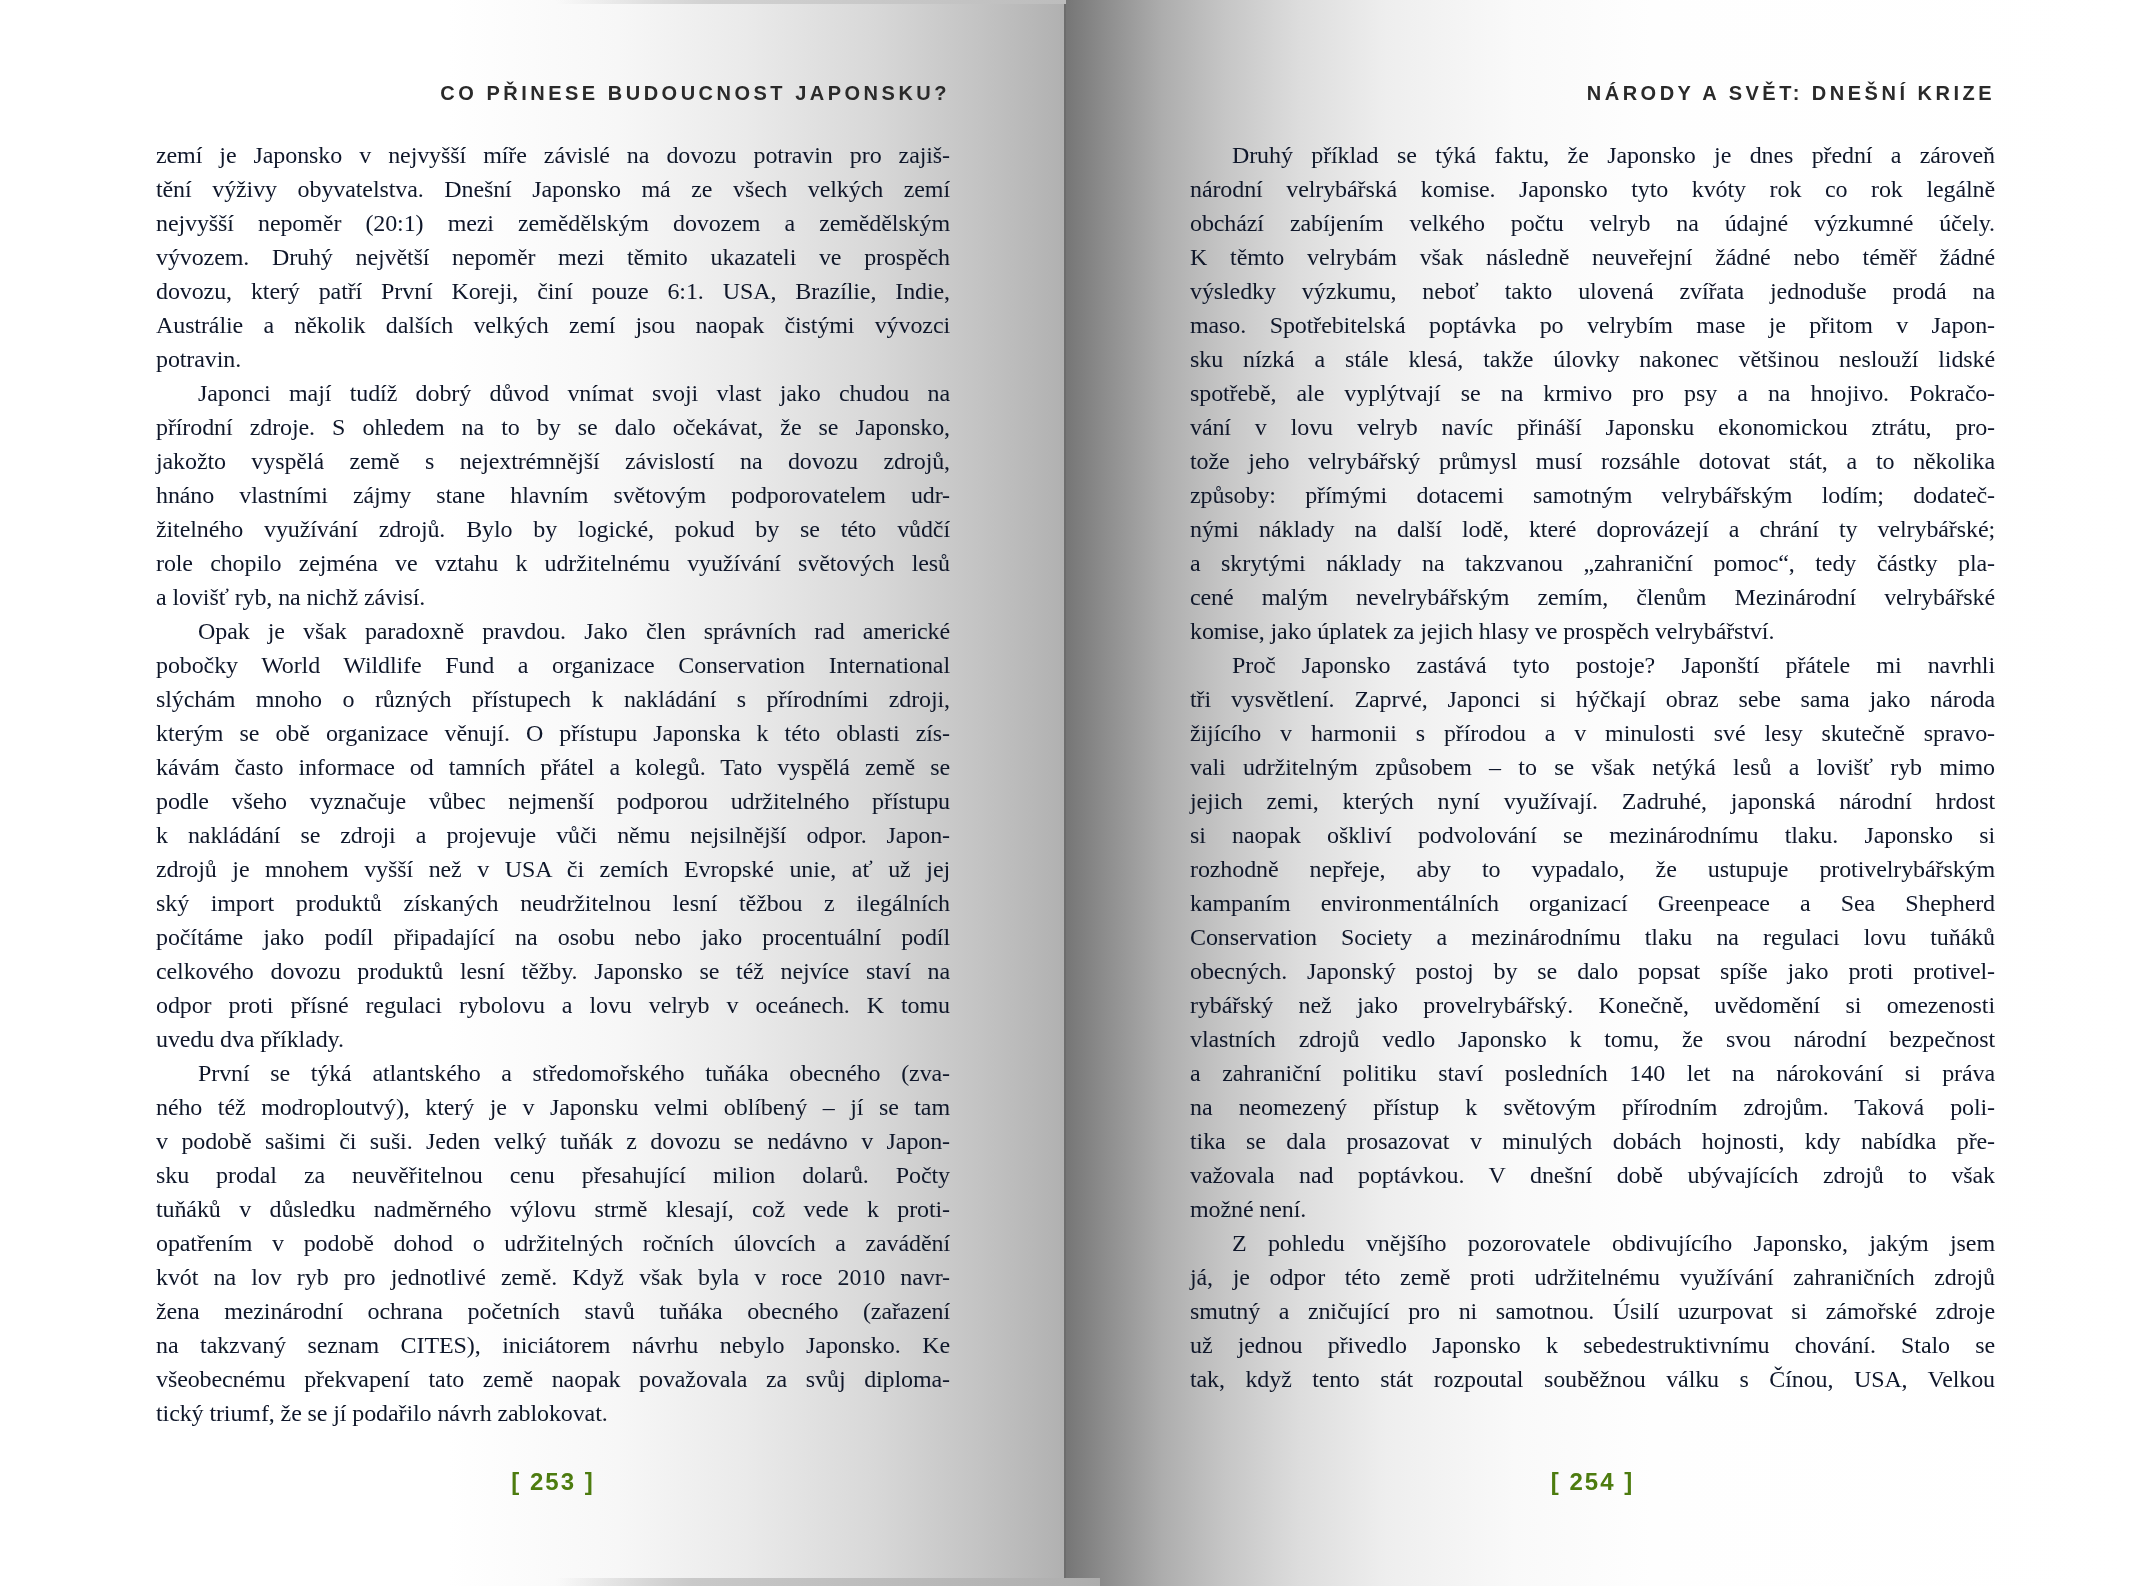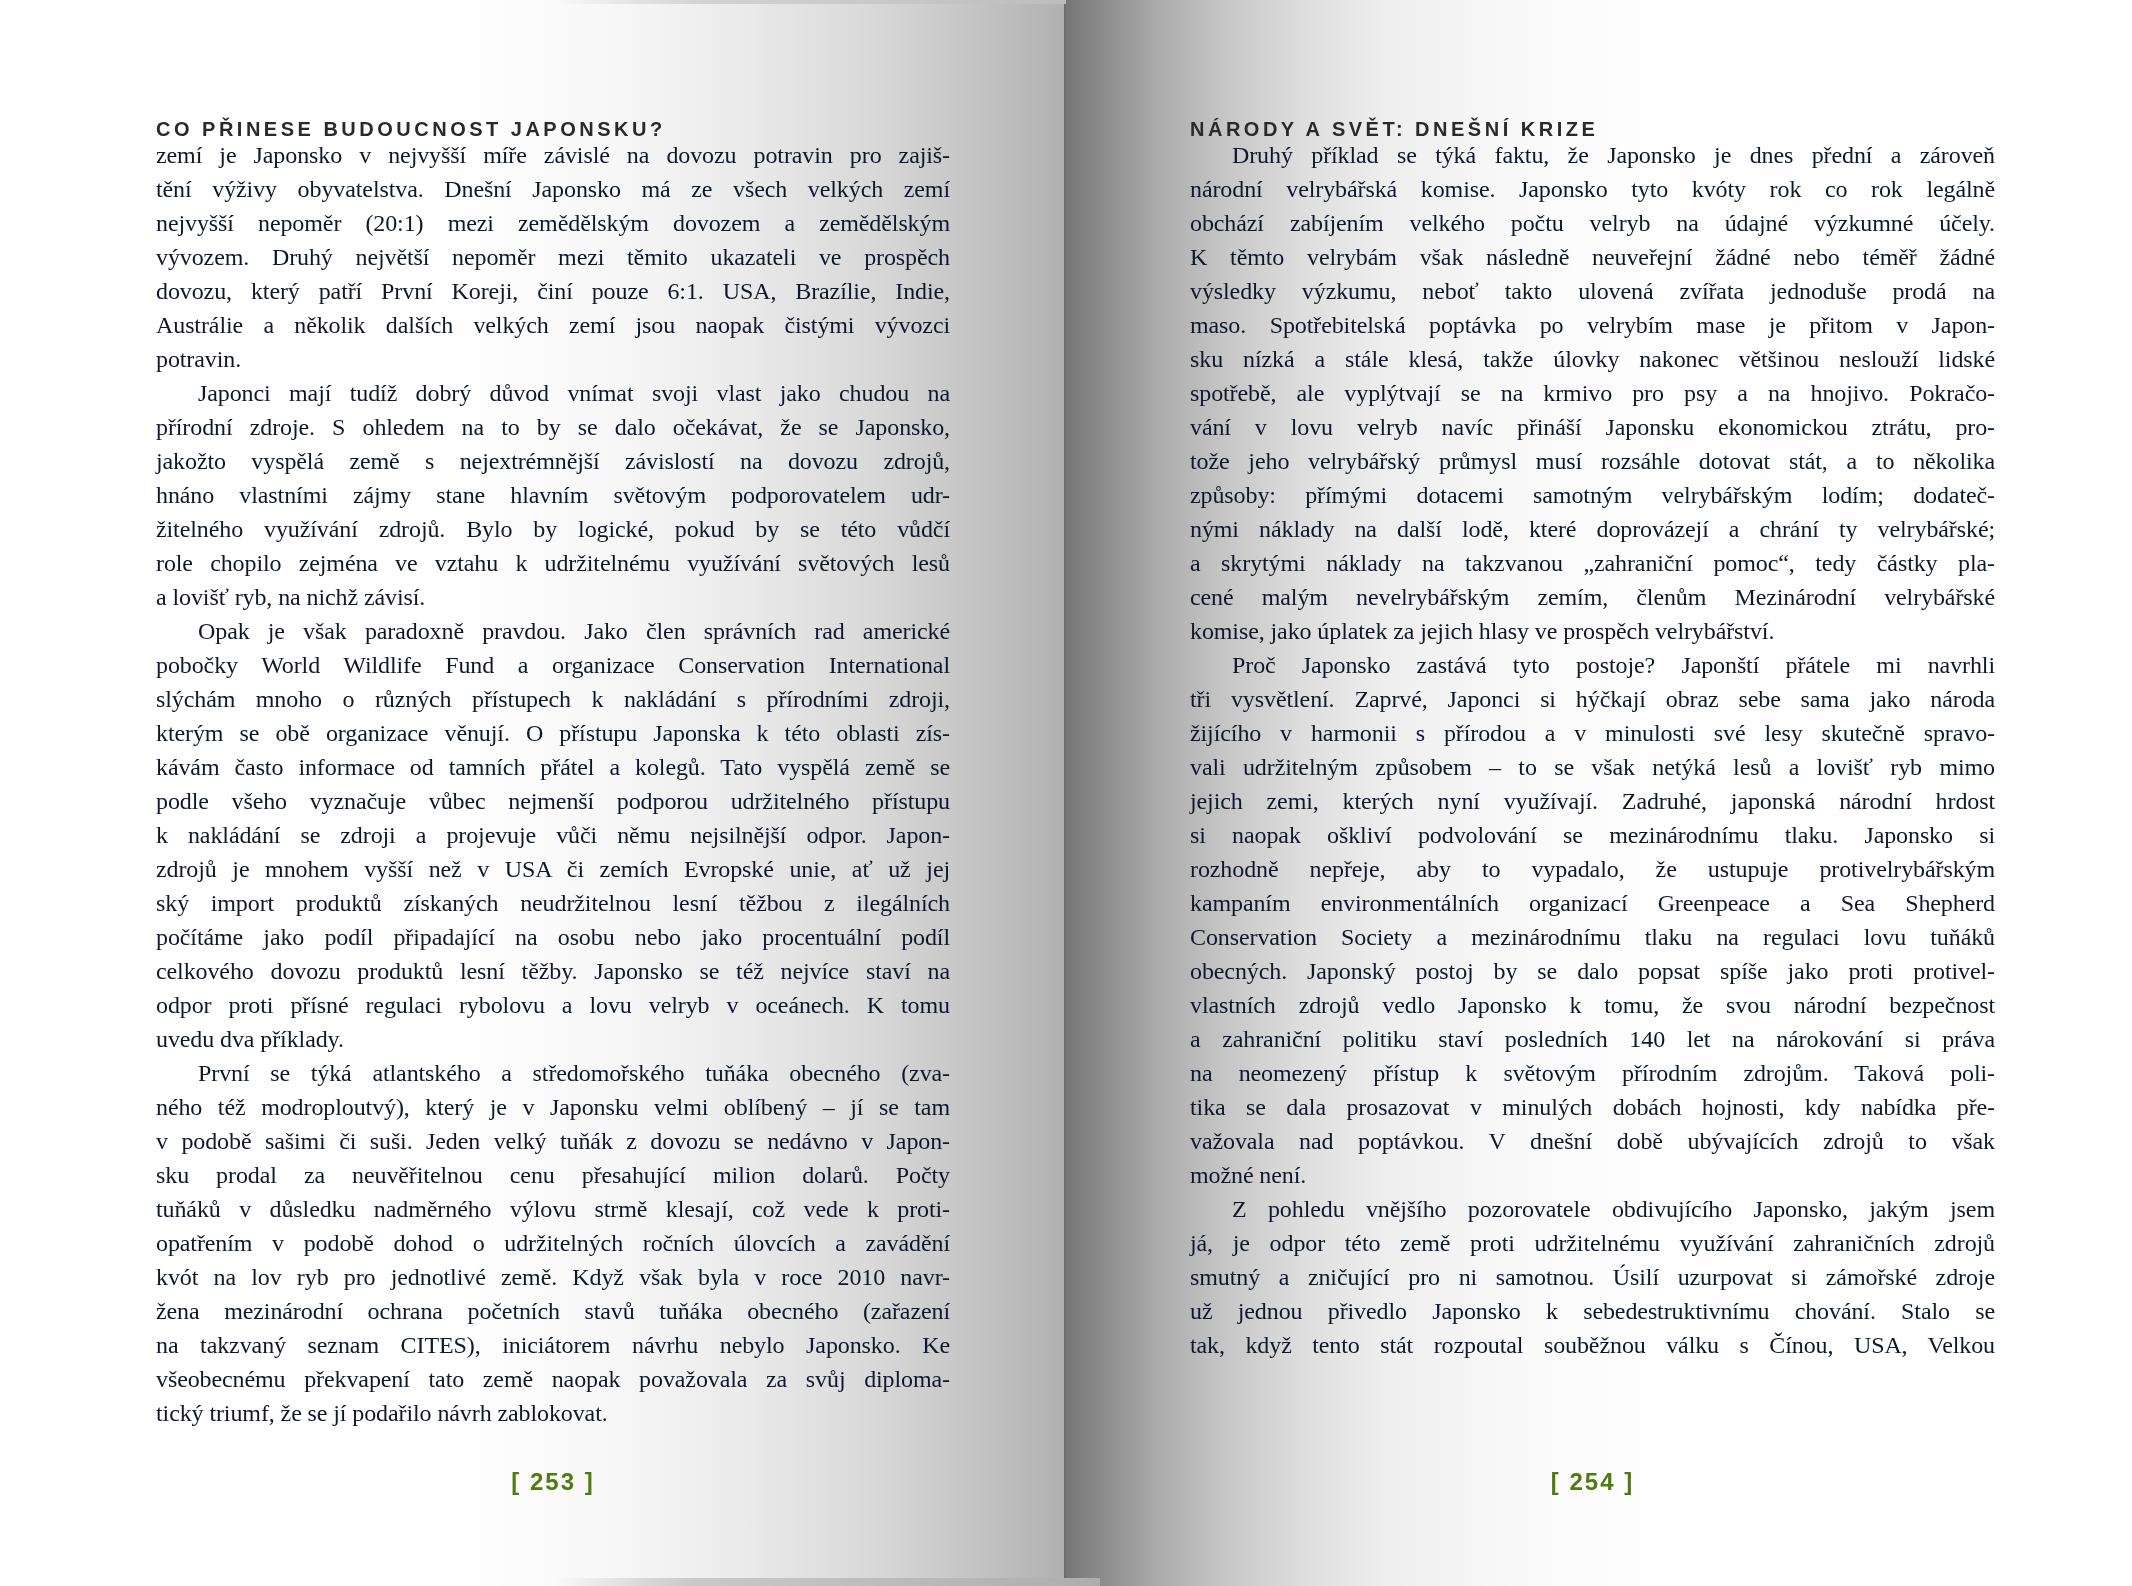--- a/index.html
+++ b/index.html
@@ -47,23 +47,22 @@
   }
 
   .running-head {
     position: absolute;
     top: 82px;
     font-family: "Liberation Sans", sans-serif;
     font-size: 20px;
     font-weight: 700;
     letter-spacing: 3.5px;
     color: #2a2a2a;
-    text-align: left;
+    text-align: right;
     white-space: nowrap;
-    margin-top: 36px;
   }
   .running-head.left  { left: 156px;  width: 794px; }
   .running-head.right { left: 1190px; width: 805px; }
 
   .page-body {
     position: absolute;
     top: 138px;
     color: #0f172a;
     font-family: "Liberation Serif", serif;
     font-size: 24px;
@@ -183,20 +182,21 @@
         <div class="line indent">Proč Japonsko zastává tyto postoje? Japonští přátele mi navrhli</div>
         <div class="line">tři vysvětlení. Zaprvé, Japonci si hýčkají obraz sebe sama jako národa</div>
         <div class="line">žijícího v harmonii s přírodou a v minulosti své lesy skutečně spravo-</div>
         <div class="line">vali udržitelným způsobem – to se však netýká lesů a lovišť ryb mimo</div>
         <div class="line">jejich zemi, kterých nyní využívají. Zadruhé, japonská národní hrdost</div>
         <div class="line">si naopak oškliví podvolování se mezinárodnímu tlaku. Japonsko si</div>
         <div class="line">rozhodně nepřeje, aby to vypadalo, že ustupuje protivelrybářským</div>
         <div class="line">kampaním environmentálních organizací Greenpeace a Sea Shepherd</div>
         <div class="line">Conservation Society a mezinárodnímu tlaku na regulaci lovu tuňáků</div>
         <div class="line">obecných. Japonský postoj by se dalo popsat spíše jako proti protivel-</div>
+        <div class="line">rybářský než jako provelrybářský. Konečně, uvědomění si omezenosti</div>
         <div class="line">vlastních zdrojů vedlo Japonsko k tomu, že svou národní bezpečnost</div>
         <div class="line">a zahraniční politiku staví posledních 140 let na nárokování si práva</div>
         <div class="line">na neomezený přístup k světovým přírodním zdrojům. Taková poli-</div>
         <div class="line">tika se dala prosazovat v minulých dobách hojnosti, kdy nabídka pře-</div>
         <div class="line">važovala nad poptávkou. V dnešní době ubývajících zdrojů to však</div>
         <div class="line flush">možné není.</div>
       </div>
       <div class="para">
         <div class="line indent">Z pohledu vnějšího pozorovatele obdivujícího Japonsko, jakým jsem</div>
         <div class="line">já, je odpor této země proti udržitelnému využívání zahraničních zdrojů</div>

